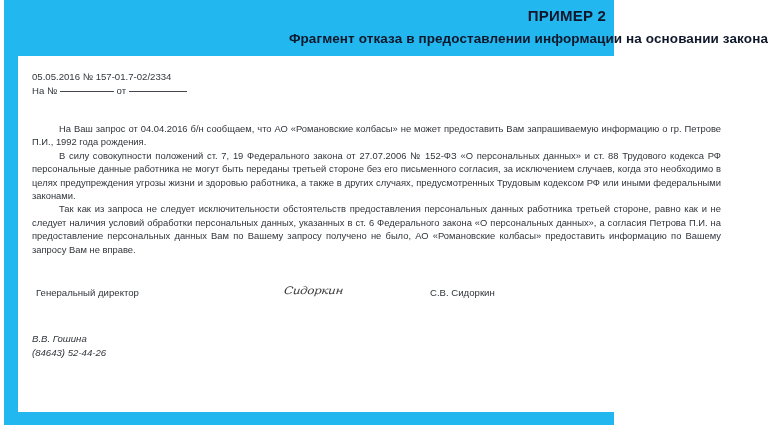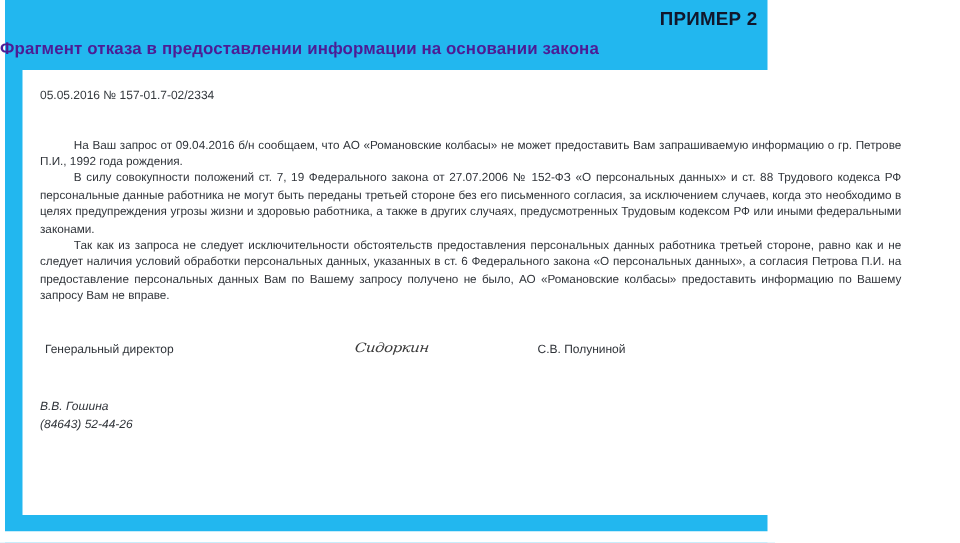--- a/index.html
+++ b/index.html
@@ -62,24 +62,24 @@
     z-index: 5;
     white-space: nowrap;
   }
 
   
   #poster-title {
     position: absolute;
     top: 30px;
     left: 0;
     width: 768px;
-    text-align: left;
+    text-align: right;
     font-size: 13.5px;
     font-weight: bold;
-    color: #4c1d95;
+    color: #0f172a;
     letter-spacing: 0.1px;
     line-height: 17px;
     z-index: 4;
   }
 
   
   #document {
     position: absolute;
     left: 18px;
     top: 56px;
@@ -189,33 +189,39 @@
 
   <div id="example-badge">ПРИМЕР 2</div>
 
   <div id="poster-title">Фрагмент отказа в предоставлении информации на основании закона</div>
 
   <div id="document">
 
     <div id="doc-header">
       <div class="sender">
         <div class="hdr-line">05.05.2016 № 157-01.7-02/2334</div>
+        <div class="hdr-line">
+          <span>На №</span>
+          <span class="blank-rule blank-a"></span>
+          <span>от</span>
+          <span class="blank-rule blank-b"></span>
+        </div>
       </div>
     </div>
 
     <div id="doc-body">
-      <p class="last-line-left">На Ваш запрос от 09.04.2016 б/н сообщаем, что АО «Романовские колбасы» не может предоставить Вам запрашиваемую информацию о гр. Петрове П.И., 1992 года рождения.</p>
+      <p class="last-line-left">На Ваш запрос от 04.04.2016 б/н сообщаем, что АО «Романовские колбасы» не может предоставить Вам запрашиваемую информацию о гр. Петрове П.И., 1992 года рождения.</p>
       <p class="last-line-left">В силу совокупности положений ст. 7, 19 Федерального закона от 27.07.2006 № 152-ФЗ «О персональных данных» и ст. 88 Трудового кодекса РФ персональные данные работника не могут быть переданы третьей стороне без его письменного согласия, за исключением случаев, когда это необходимо в целях предупреждения угрозы жизни и здоровью работника, а также в других случаях, предусмотренных Трудовым кодексом РФ или иными федеральными законами.</p>
       <p class="last-line-left">Так как из запроса не следует исключительности обстоятельств предоставления персональных данных работника третьей стороне, равно как и не следует наличия условий обработки персональных данных, указанных в ст. 6 Федерального закона «О персональных данных», а согласия Петрова П.И. на предоставление персональных данных Вам по Вашему запросу получено не было, АО «Романовские колбасы» предоставить информацию по Вашему запросу Вам не вправе.</p>
     </div>
 
     <div id="signature-row">
       <div id="sig-title">Генеральный директор</div>
       <div id="sig-mark">Сидоркин</div>
-      <div id="sig-name">С.В. Полуниной</div>
+      <div id="sig-name">С.В. Сидоркин</div>
     </div>
 
     <div id="doc-footer">
       <div>В.В. Гошина</div>
       <div>(84643) 52-44-26</div>
     </div>
 
   </div>
 </div>
 

